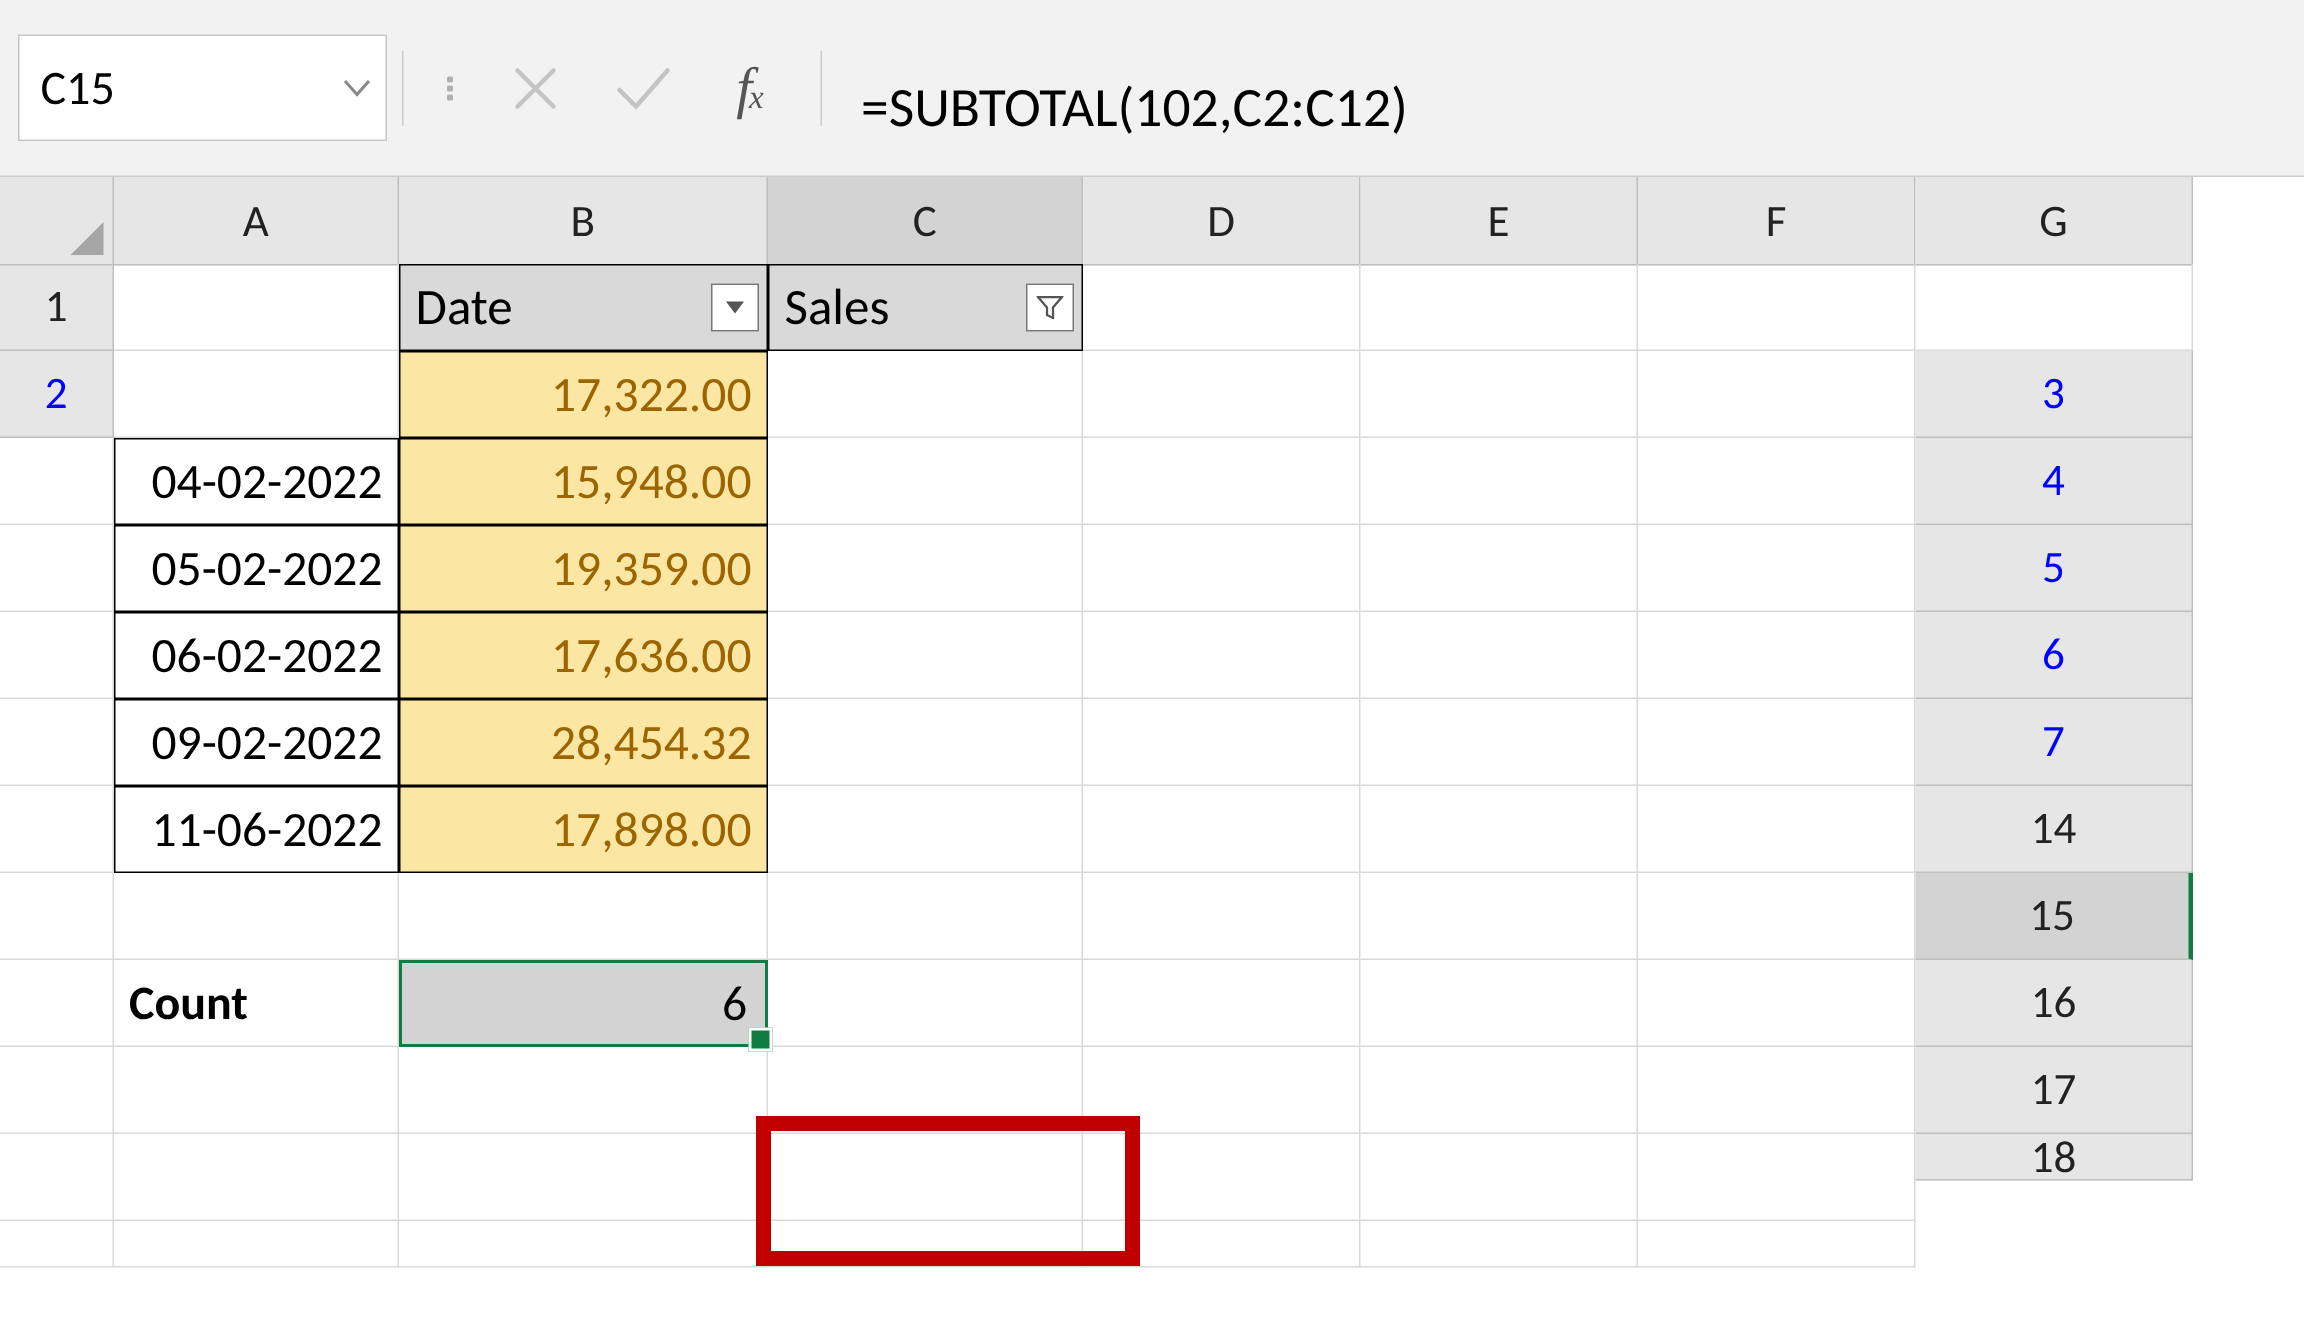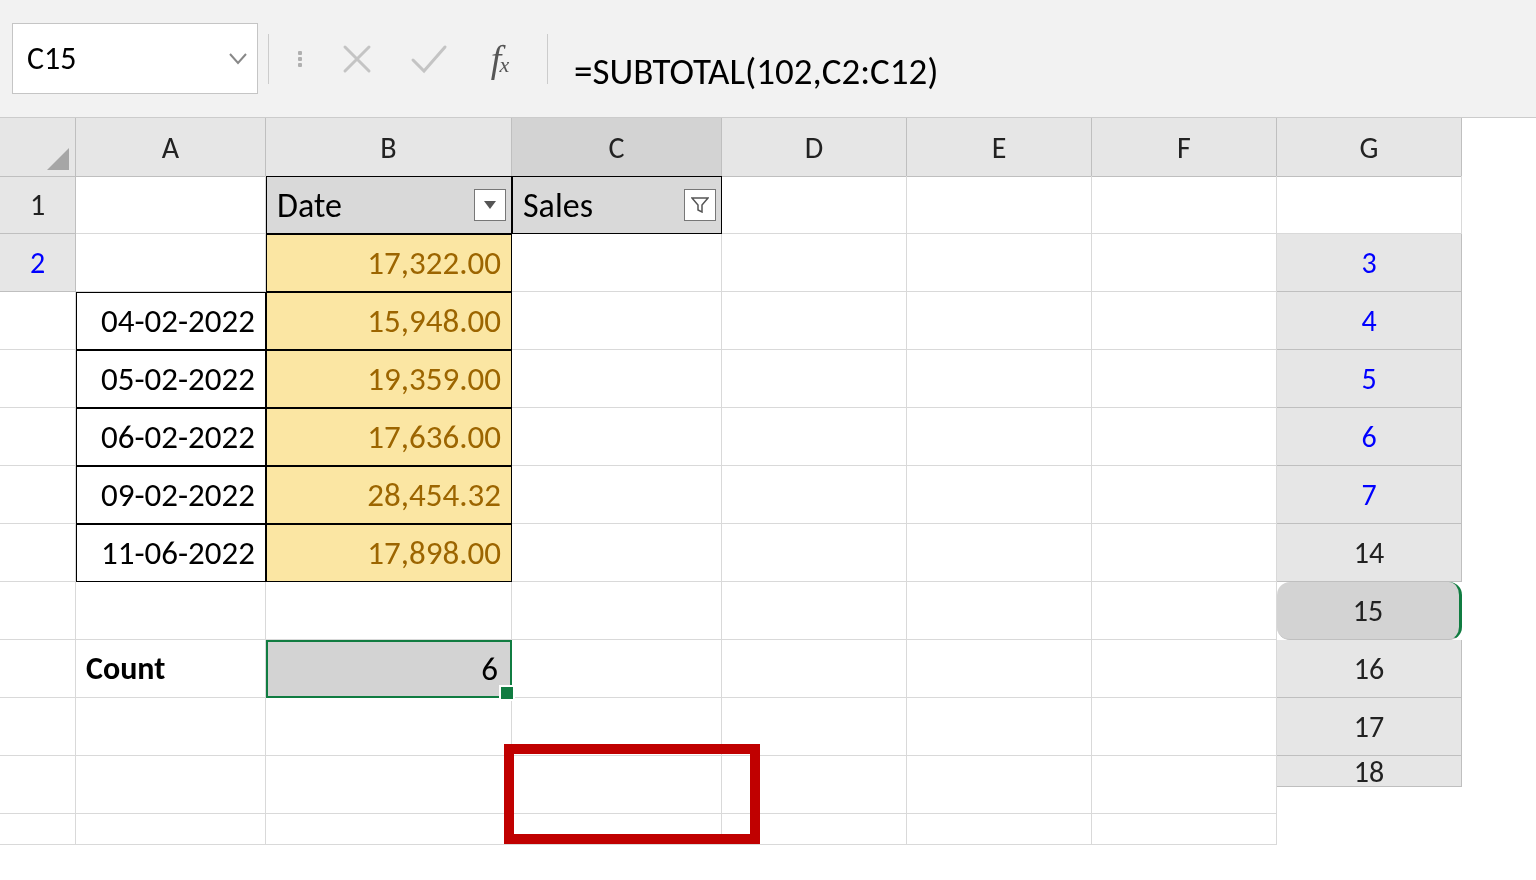--- a/index.html
+++ b/index.html
@@ -22,21 +22,21 @@
   
   .sheet{display:grid;grid-template-columns:76px 190px 246px 210px 185px 185px 185px 185px;grid-auto-rows:58px;font-size:30px;}
   
   .hdr-row{height:58px;}
   .select-all{background:#e6e6e6;border-right:1px solid #bfbfbf;border-bottom:1px solid #bfbfbf;position:relative;}
   .select-all::before{content:"";position:absolute;right:6px;bottom:6px;width:0;height:0;border-left:22px solid transparent;border-bottom:22px solid #a6a6a6;}
   .col-hdr{background:#e6e6e6;border-right:1px solid #bfbfbf;border-bottom:1px solid #bfbfbf;display:flex;align-items:center;justify-content:center;font-size:30px;color:#222;font-weight:400;}
   .col-hdr.sel{background:#d3d3d3;border-bottom:3px solid #107c41;}
   .row-hdr{background:#e6e6e6;border-right:1px solid #bfbfbf;border-bottom:1px solid #bfbfbf;display:flex;align-items:center;justify-content:center;font-size:30px;color:#0000ff;}
   .row-hdr.blk{color:#222;}
-  .row-hdr.sel{background:#d3d3d3;border-right:3px solid #107c41;border-radius:13px;}
+  .row-hdr.sel{background:#d3d3d3;border-right:3px solid #107c41;}
   .cell{border-right:1px solid #d9d9d9;border-bottom:1px solid #d9d9d9;padding:0 10px;display:flex;align-items:center;justify-content:flex-end;font-size:32px;}
   .cell.tl{justify-content:flex-start;}
   .cell.bold{font-weight:700;}
 
   
   .tbl-header{background:#d9d9d9;border:1.5px solid #000;font-size:34px;justify-content:flex-start;position:relative;padding-right:58px;}
   .tbl-header .filter-btn{position:absolute;right:5px;top:50%;transform:translateY(-50%);width:30px;height:30px;background:#fff;border:1px solid #777;display:flex;align-items:center;justify-content:center;}
   .tbl-date{border:1.5px solid #000;background:#fff;font-size:33px;}
   .tbl-sales{border:1.5px solid #000;background:#fbe6a3;color:#9c6500;font-size:33px;}
 

